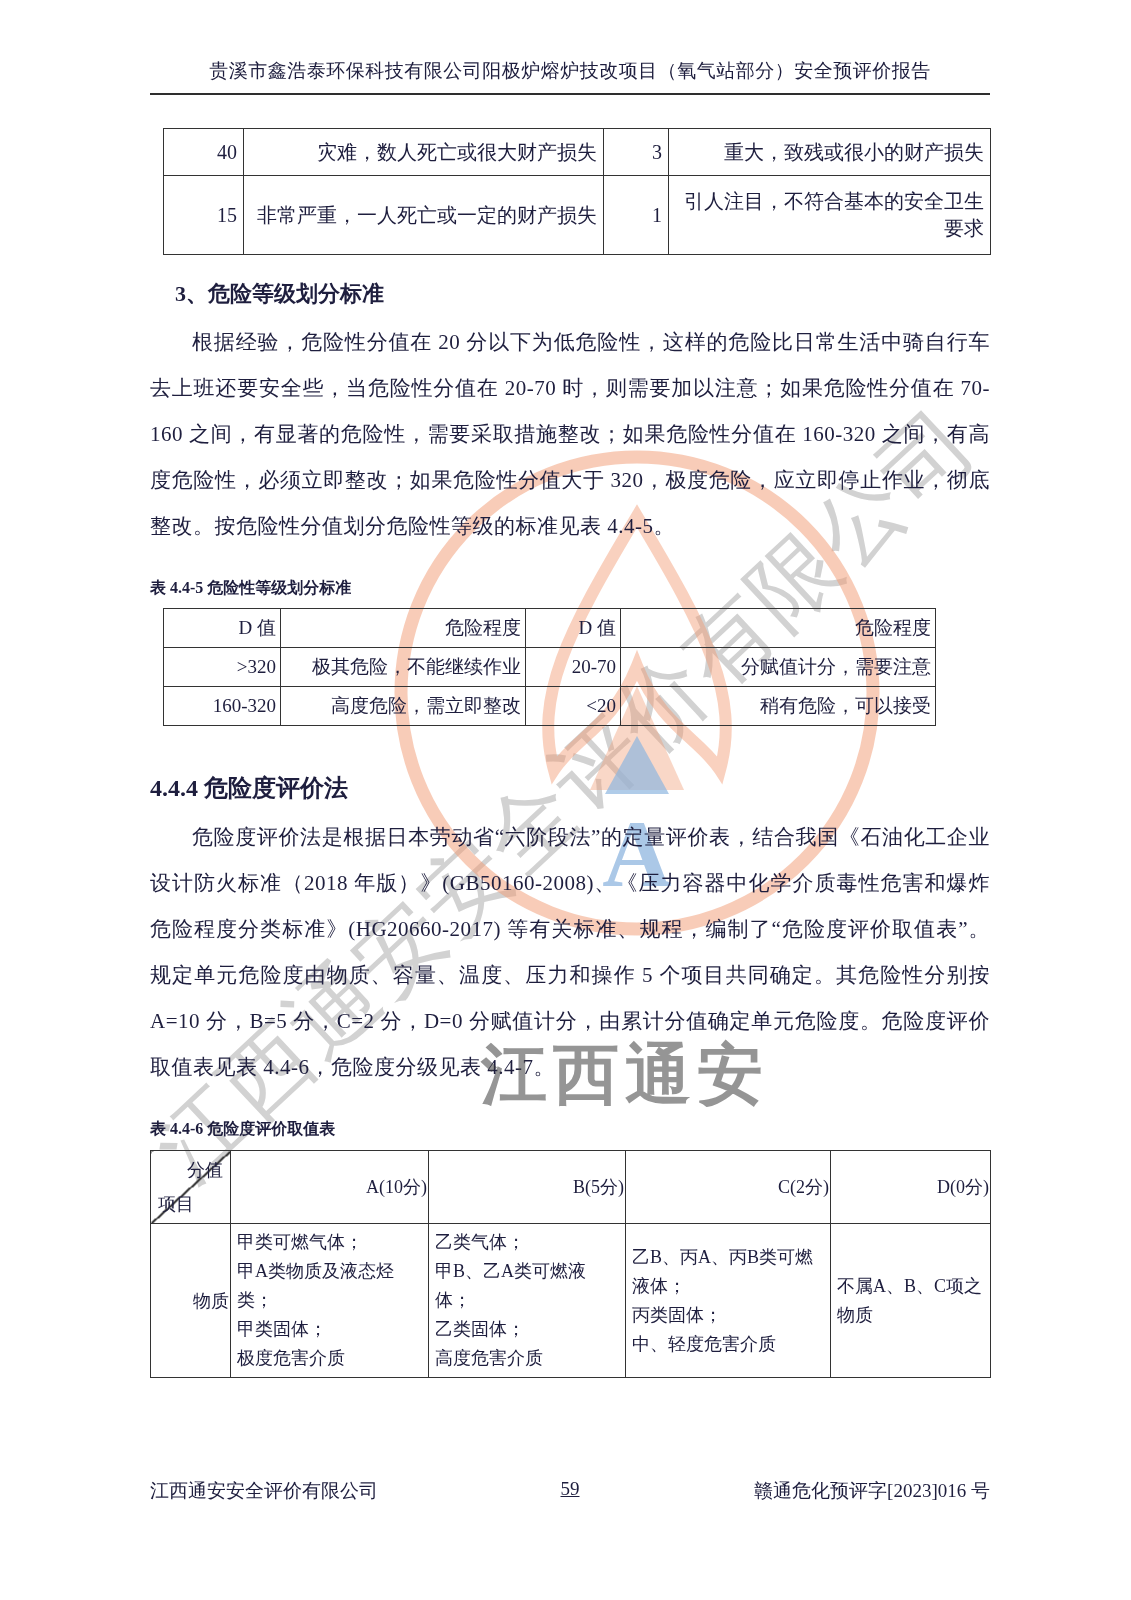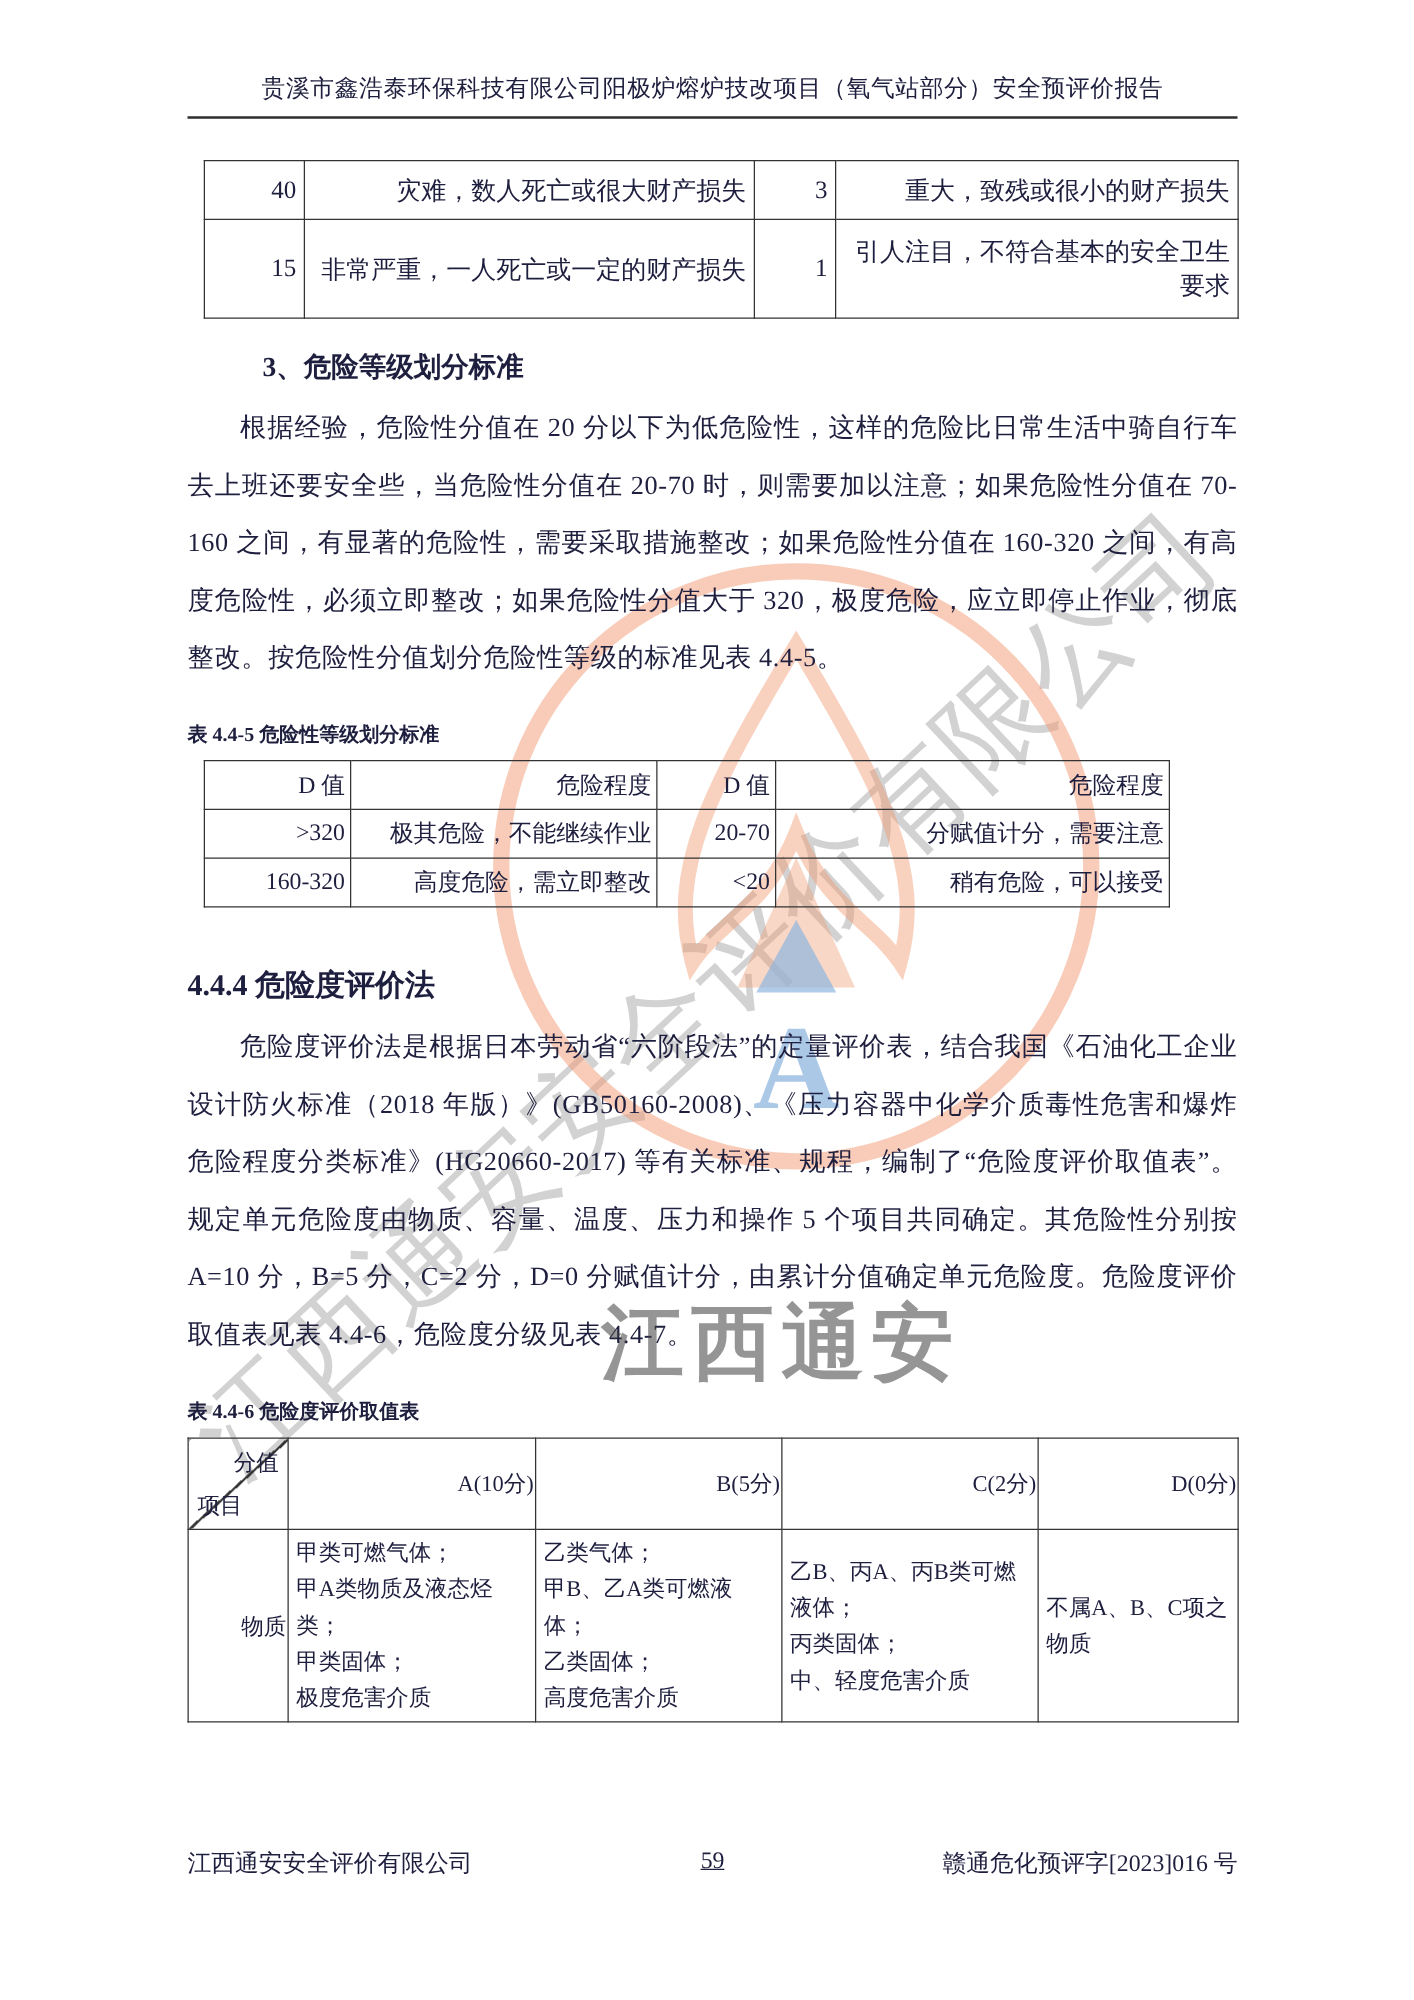--- a/index.html
+++ b/index.html
@@ -34,21 +34,21 @@
   }
   table{border-collapse:collapse;table-layout:fixed;}
   td,th{border:1.5px solid #333;font-weight:normal;}
   .c{text-align:right;vertical-align:middle;}
   
   .t-top{width:827px;margin:33px 0 0 13px;font-size:20px;}
   .t-top td{padding:3px 6px;}
   .t-top .r1 td{height:40px;}
   .t-top .r2 td{height:72px;}
   
-  .h-sec3{margin:24px 0 0 60px;font-size:22px;font-weight:bold;}
+  .h-sec3{margin:24px 0 0 25px;font-size:22px;font-weight:bold;}
   .para{
     margin:10px 0 0 0;font-size:21px;line-height:46px;
     text-align:justify;text-indent:2em;letter-spacing:0.5px;
   }
   .caption{margin-top:29px;text-align:left;font-size:16px;font-weight:bold;}
   
   .t-445{width:772px;margin:9px 0 0 13px;font-size:19px;}
   .t-445 td,.t-445 th{height:36px;padding:1px 4px;}
   
   .h-444{margin:46px 0 0 0;font-size:24px;font-weight:bold;}

